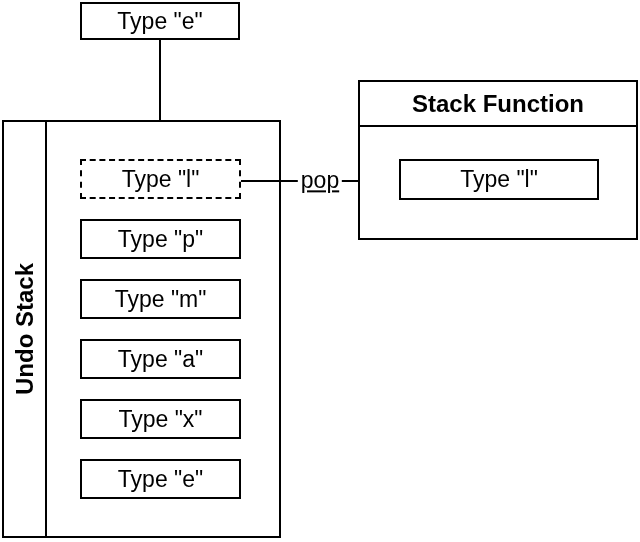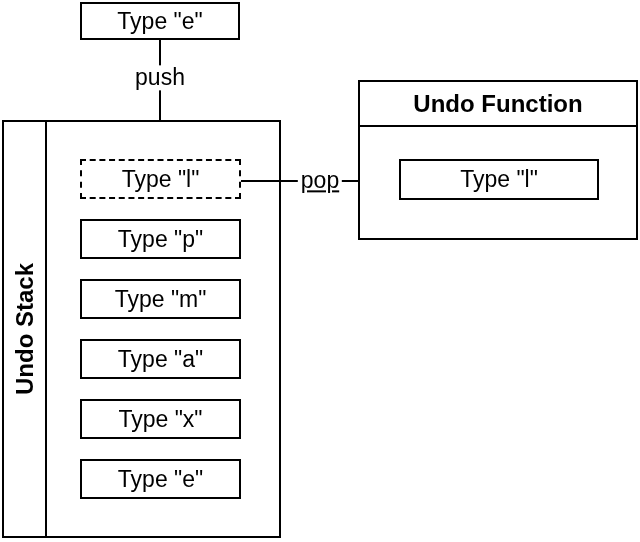--- a/index.html
+++ b/index.html
@@ -94,21 +94,20 @@
 <body>
 
 <div id="canvas">
 
   <div class="box" style="left:80px; top:2px; width:160px; height:38px;">
     <span>Type "e"</span>
   </div>
 
   <div class="vline" style="left:159px; top:40px; width:2px; height:84px;"></div>
   <div class="arrowhead-down" style="left:152px; top:123px;"></div>
-  <div class="edge-label" style="left:160px; top:78px;">push</div>
 
   <div class="container" style="left:2px; top:120px; width:279px; height:418px;"></div>
 
   <div class="vline" style="left:45px; top:122px; width:2px; height:414px;"></div>
 
   <div class="rotated-title" style="left:25px; top:329px;">Undo Stack</div>
 
   <div class="box dashed" style="left:80px; top:159px; width:161px; height:40px;">
     <span>Type "l"</span>
   </div>
@@ -127,21 +126,21 @@
   <div class="box" style="left:80px; top:459px; width:161px; height:40px;">
     <span>Type "e"</span>
   </div>
 
   <div class="hline" style="left:241px; top:180px; width:145px; height:2px;"></div>
   <div class="arrowhead-right" style="left:384px; top:173px;"></div>
   <div class="edge-label" style="left:320px; top:181px;text-decoration:underline;">pop</div>
 
   <div class="container" style="left:358px; top:80px; width:280px; height:160px;">
     <div class="fn-header">
-      <span>Undo Function</span>
+      <span>Stack Function</span>
     </div>
   </div>
 
   <div class="box" style="left:399px; top:159px; width:200px; height:41px;">
     <span>Type "l"</span>
   </div>
 
 </div>
 
 </body></html>

